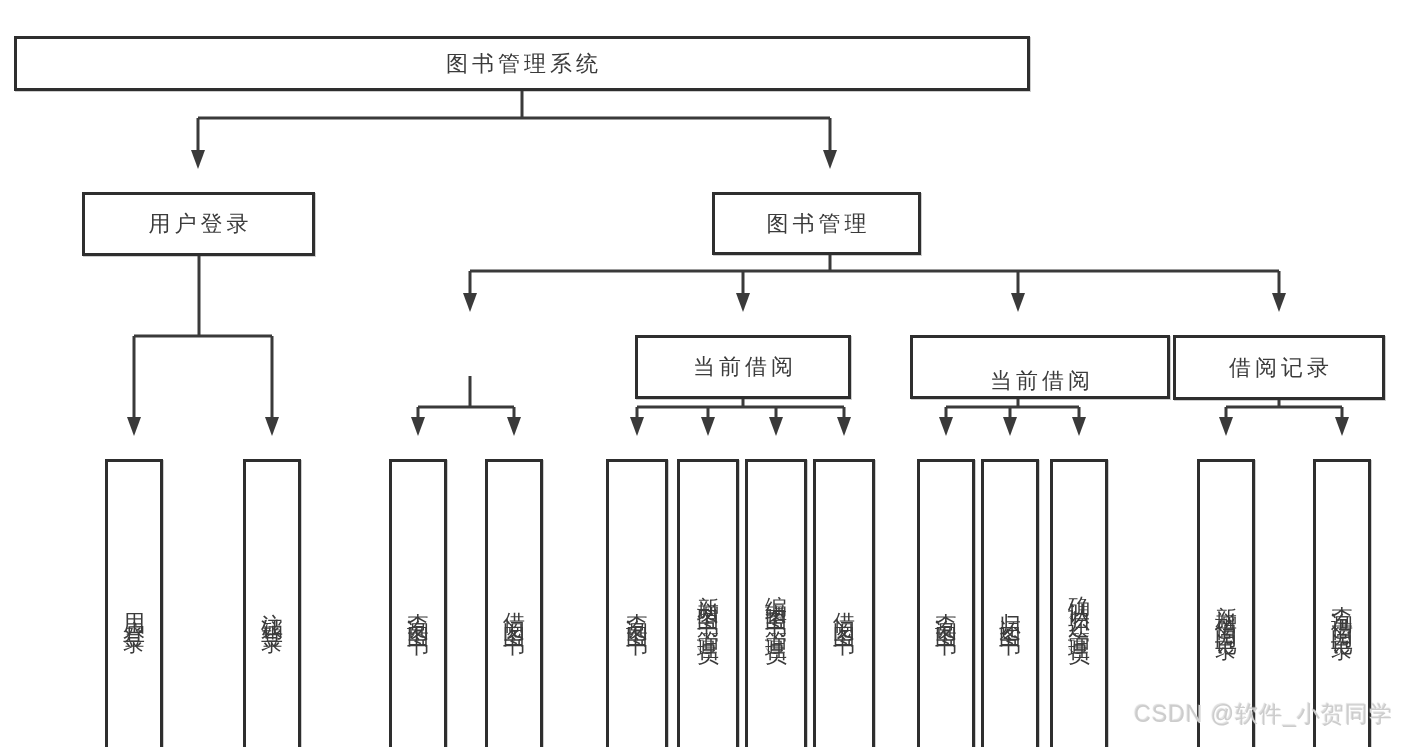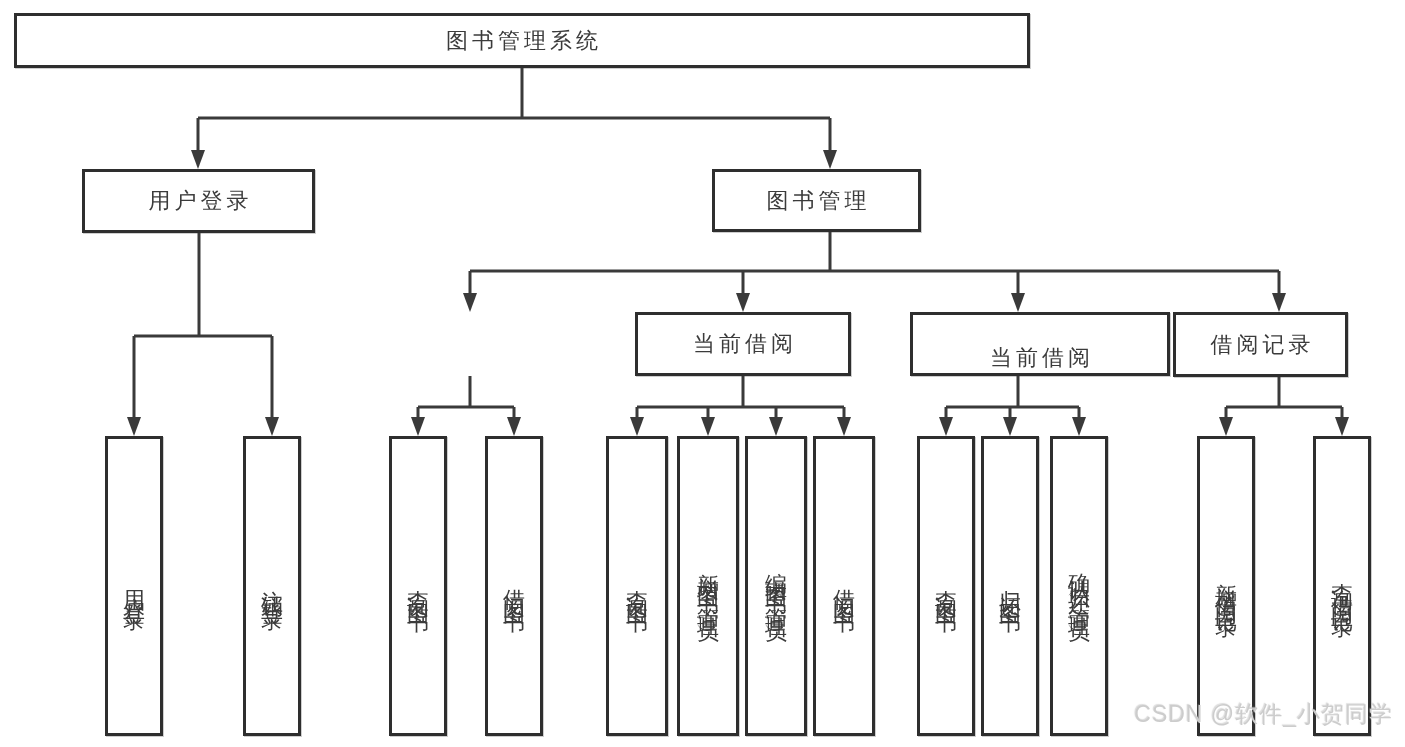--- a/index.html
+++ b/index.html
@@ -19,20 +19,21 @@
     overflow:hidden;
   }
   #connectors{position:absolute;left:0;top:0;width:1405px;height:747px;color:var(--line);}
   .node{
     position:absolute;
     box-sizing:border-box;
     border:3px solid var(--box_border);
     background:#fff;
     display:flex;align-items:center;justify-content:center;
     box-shadow:1px 1px 0 rgba(60,60,60,0.25);
+    margin-top:23px;
   }
   .node .lbl{
     font-size:22px;
     letter-spacing:4px;
     color:var(--text);
     white-space:nowrap;
     text-indent:4px;
   }
   .node.v .lbl{
     writing-mode:vertical-rl;
@@ -99,21 +100,21 @@
   <div class="node" style="left:712px;top:169px;width:209px;height:63px;">
     <span class="lbl">图书管理</span>
   </div>
 
   <div class="node" style="left:635px;top:312px;width:216px;height:64px;">
     <span class="lbl">当前借阅</span>
   </div>
   <div class="node" style="left:910px;top:312px;width:260px;height:64px;align-items:flex-end;">
     <span class="lbl">当前借阅</span>
   </div>
-  <div class="node" style="left:1173px;top:312px;width:175px;height:65px;">
+  <div class="node" style="left:1173px;top:312px;width:212px;height:65px;">
     <span class="lbl">借阅记录</span>
   </div>
 
   <div class="node v" style="left:105px;top:436px;width:58px;height:300px;">
     <span class="lbl">用户登录</span>
   </div>
   <div class="node v" style="left:243px;top:436px;width:58px;height:300px;">
     <span class="lbl">注销登录</span>
   </div>
 

